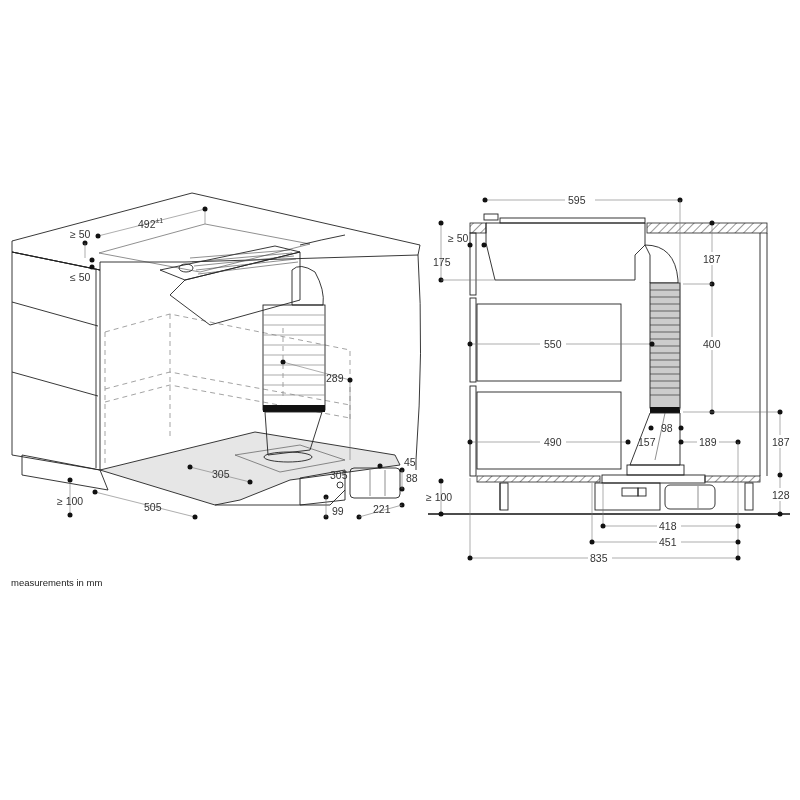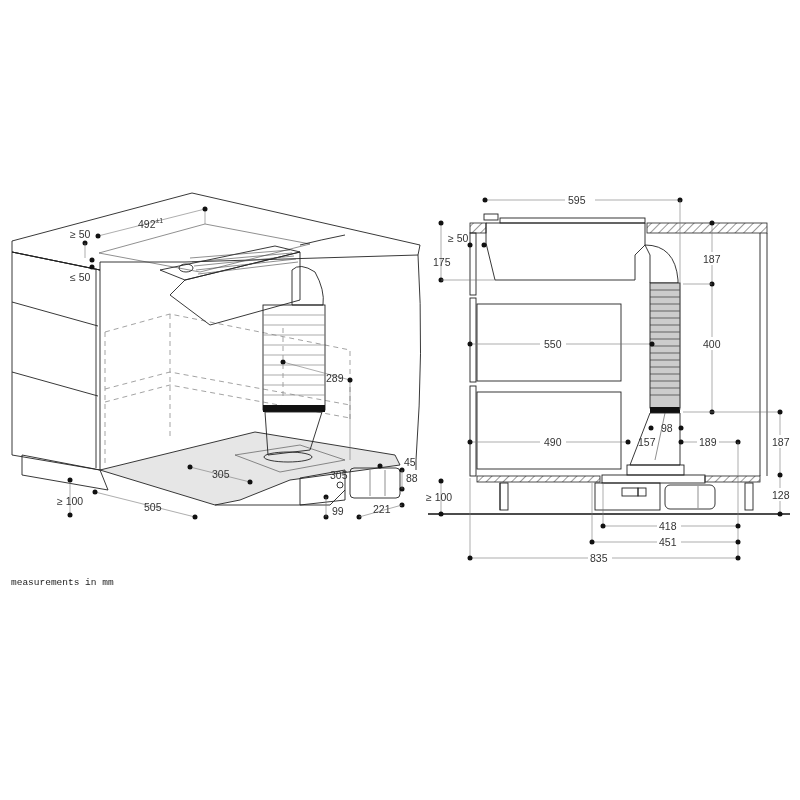--- a/index.html
+++ b/index.html
@@ -2,21 +2,21 @@
 <html><head>
 <meta charset="utf-8">
 <style>
   html, body { margin: 0; padding: 0; background: #ffffff; }
   body { width: 800px; height: 800px; position: relative; overflow: hidden;
          font-family: "Liberation Sans", sans-serif; }
   svg { position: absolute; left: 0; top: 0; }
   .dim { font-family: "Liberation Sans", sans-serif; font-size: 10.5px; fill: #333; }
   .dimsup { font-size: 7px; }
   .caption { position: absolute; left: 11px; top: 577px; font-size: 9.5px; color: #222;
-             font-family: Liberation Mono, monospace; }
+             font-family: Liberation Sans, sans-serif; }
   .ln { stroke: #222; stroke-width: 0.9; fill: none; }
   .thin { stroke: #444; stroke-width: 0.6; fill: none; }
   .dl { stroke: #777; stroke-width: 0.6; fill: none; }
   .dash { stroke: #999; stroke-width: 0.9; fill: none; stroke-dasharray: 5 4; }
   .dot { fill: #111; }
   .hatch { fill: url(#hatch); stroke: #222; stroke-width: 0.8; }
 </style>
 </head>
 <body>
 

